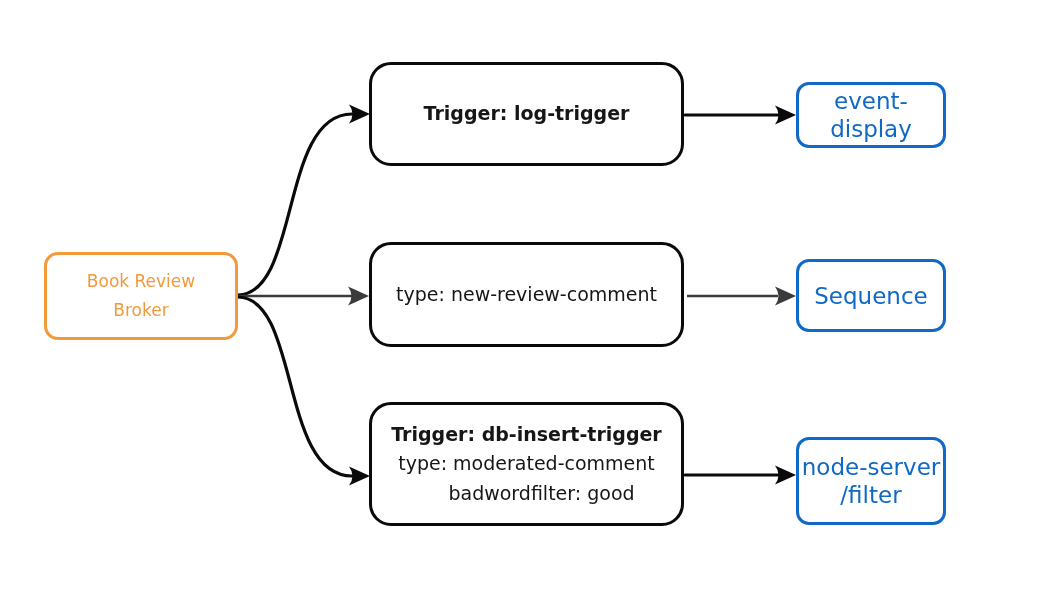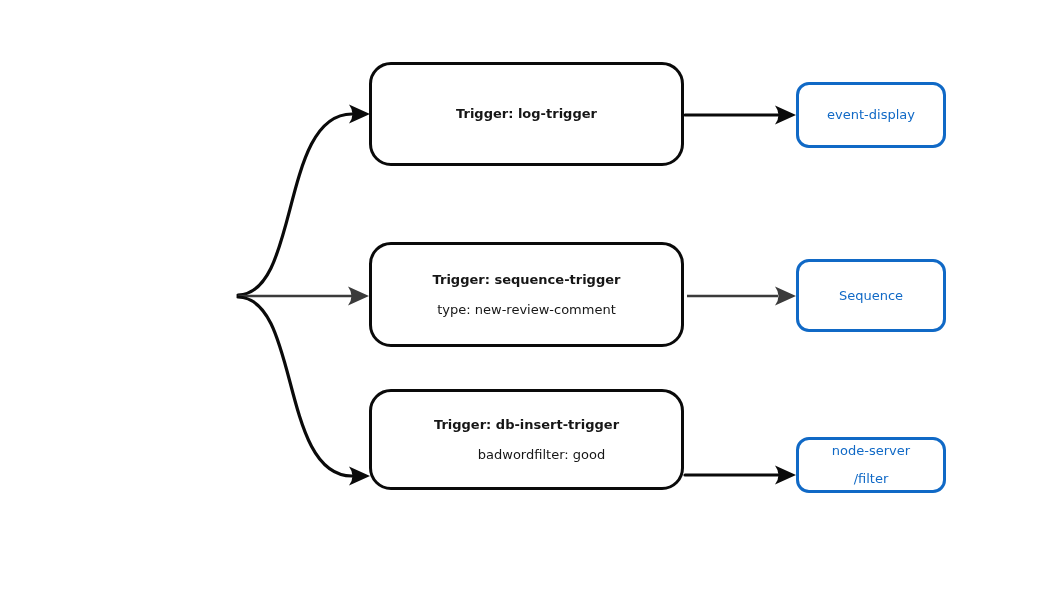--- a/index.html
+++ b/index.html
@@ -50,41 +50,41 @@
     color: var(--orange);
     font-size: 17px;
     line-height: 29px;
   }
 
   .node-trigger {
     width: 315px;
     border: 3.5px solid var(--edge-black);
     border-radius: 22px;
     color: var(--text-dark);
-    font-size: 13px;
+    font-size: 19px;
     line-height: 29.5px;
   }
   .node-trigger-1 { left: 369px; top: 62px;  height: 104px; }
   .node-trigger-2 { left: 369px; top: 242px; height: 105px; }
-  .node-trigger-3 { left: 369px; top: 389px; height: 101px; }
+  .node-trigger-3 { left: 369px; top: 402px; height: 124px; }
   .trigger-title { font-weight: bold; }
   .seg-bold { font-weight: normal; }
   .line-shift-right { transform: translateX(15px); }
 
   .node-sink {
     width: 150px;
     border: 3px solid var(--blue);
     border-radius: 13px;
     color: var(--blue);
-    font-size: 13px;
+    font-size: 23px;
     line-height: 28px;
   }
   .node-sink-1 { left: 796px; top: 82px;  height: 66px; }
   .node-sink-2 { left: 796px; top: 259px; height: 73px; }
-  .node-sink-3 { left: 796px; top: 437px; height: 56px; }
+  .node-sink-3 { left: 796px; top: 437px; height: 88px; }
 </style>
 </head>
 <body>
 
 <div class="canvas">
 
   <svg class="edges-layer" width="1043" height="613" viewBox="0 0 1043 613" xmlns="http://www.w3.org/2000/svg">
 
     <path class="edge-black" d="M 238 295 C 300 294, 280 114, 352 114"></path>
     <path class="head-black" d="M 370 114 L 349 104.5 Q 356 114 349 123.5 Z"></path>
@@ -98,34 +98,40 @@
     <path class="edge-black" d="M 685 115 L 778 115"></path>
     <path class="head-black" d="M 796 115 L 775 105.5 Q 782 115 775 124.5 Z"></path>
 
     <path class="edge-gray" d="M 687 296 L 778 296"></path>
     <path class="head-gray" d="M 796 296 L 775 286.5 Q 782 296 775 305.5 Z"></path>
 
     <path class="edge-black" d="M 685 475 L 778 475"></path>
     <path class="head-black" d="M 796 475 L 775 465.5 Q 782 475 775 484.5 Z"></path>
   </svg>
 
+  <div class="node node-broker">
+    <div>Book Review</div>
+    <div>Broker</div>
+  </div>
 
   <div class="node node-trigger node-trigger-1">
     <div class="trigger-title">Trigger: log-trigger</div>
   </div>
 
   <div class="node node-trigger node-trigger-2">
-    <div class="trigger-title">Trigger: sequence-trigger</div>
     <div>
       <span class="seg-bold">type</span><span>: new-review-comment</span>
     </div>
   </div>
 
   <div class="node node-trigger node-trigger-3">
     <div class="trigger-title">Trigger: db-insert-trigger</div>
+    <div>
+      <span class="seg-bold">type</span><span>: moderated-comment</span>
+    </div>
     <div class="line-shift-right">
       <span class="seg-bold">badwordfilter</span><span>: good</span>
     </div>
   </div>
 
   <div class="node node-sink node-sink-1">
     <div>event-display</div>
   </div>
 
   <div class="node node-sink node-sink-2">

